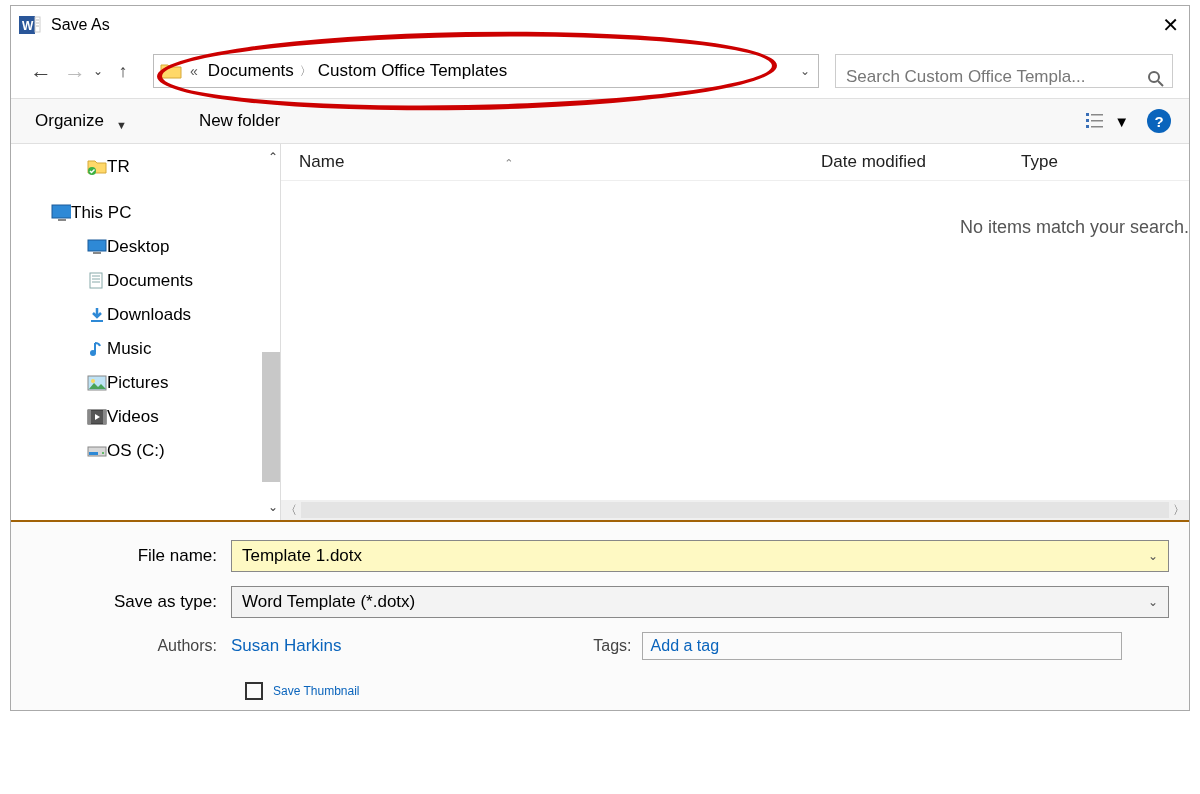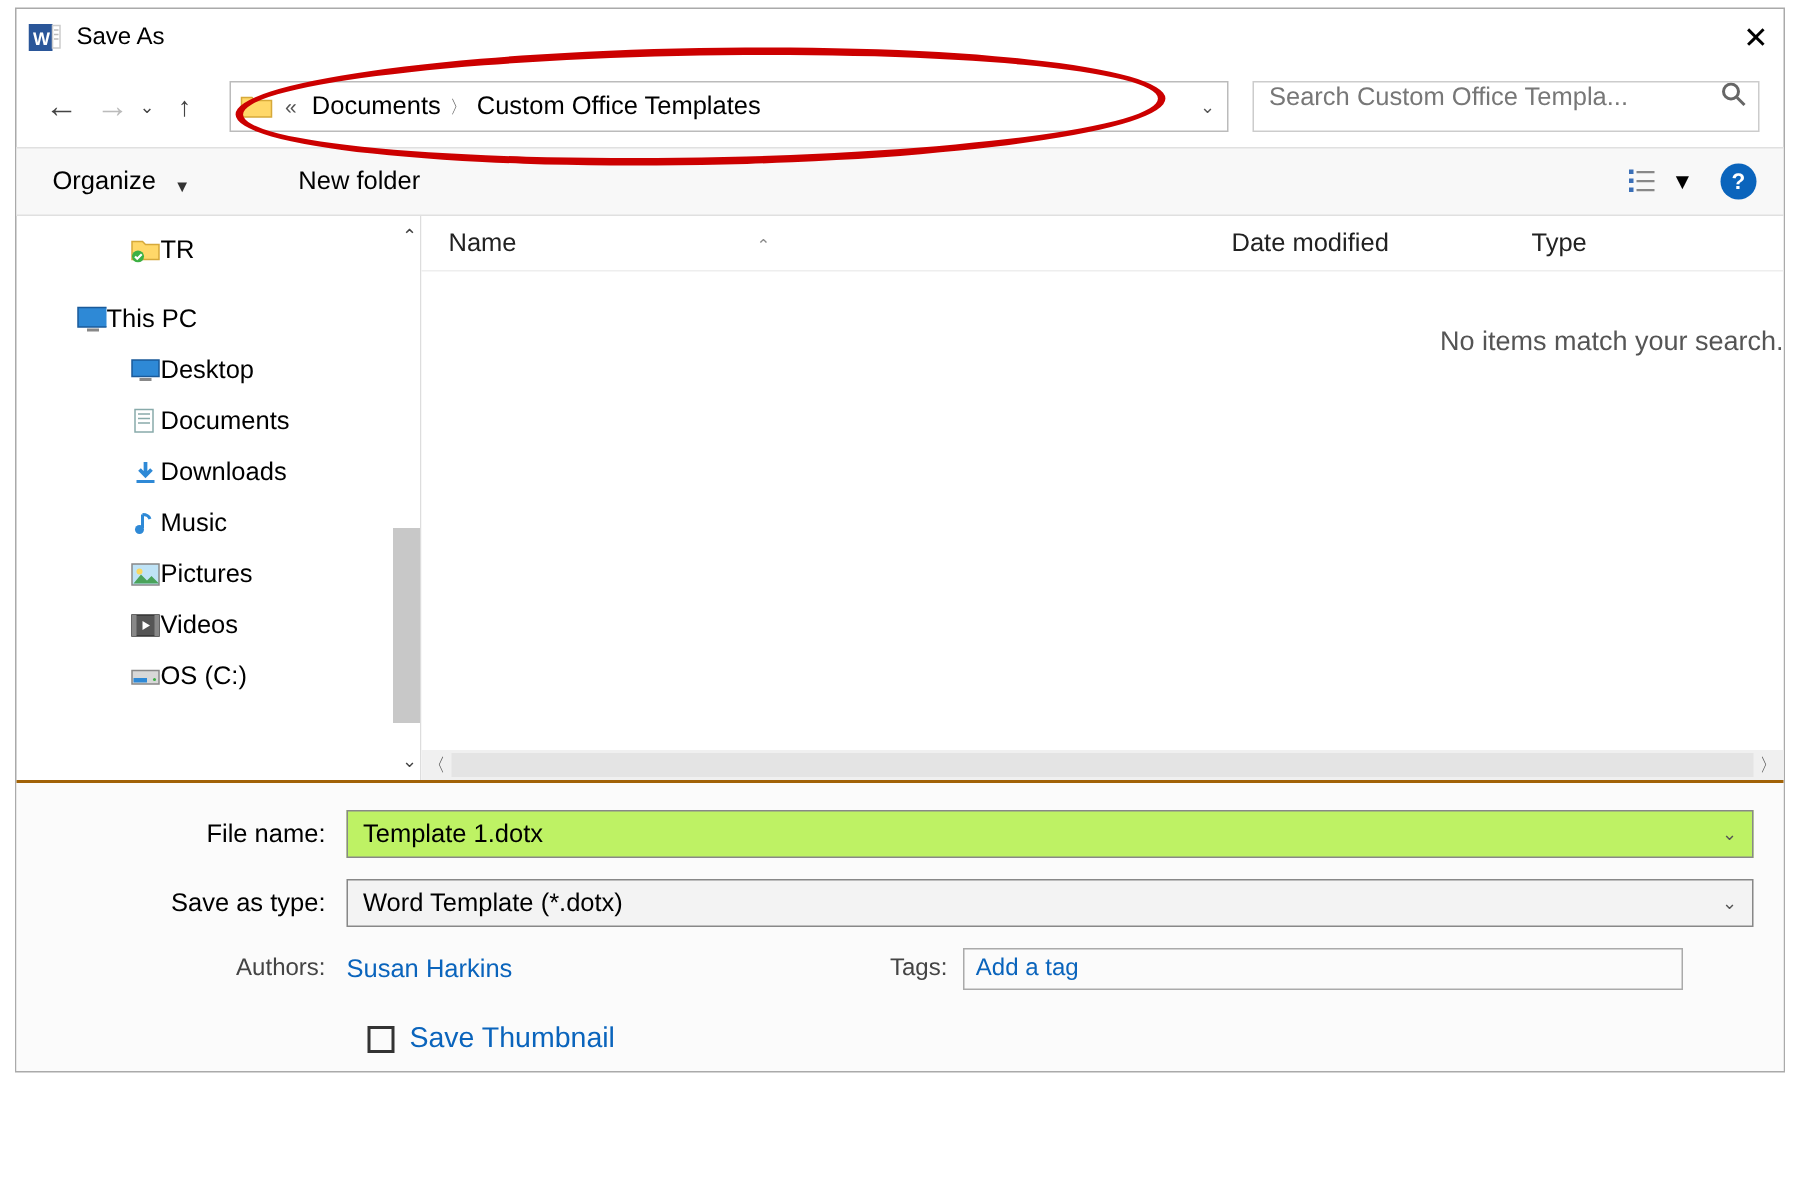--- a/index.html
+++ b/index.html
@@ -18,21 +18,21 @@
 .nav-btn.disabled { color: #bbb; }
 .recent-chev { font-size: 12px; color: #444; margin-left: -2px; }
 
 .addressbar { flex: 1; display: flex; align-items: center; border: 1px solid #bbb; height: 34px; padding: 0 6px; margin: 0 10px; position: relative; }
 .addressbar .folder-icon { width: 22px; height: 18px; margin-right: 6px; }
 .addressbar .crumb { padding: 0 6px; font-size: 17px; }
 .addressbar .sep { color: #666; font-size: 12px; }
 .addressbar .drop { position: absolute; right: 8px; color: #555; font-size: 12px; }
 .addr-prefix { color: #555; font-size: 14px; padding: 0 4px 0 2px; }
 
-.searchbox { width: 338px; border: 1px solid #ccc; height: 34px; display: flex; align-items: flex-start; padding: 0 10px; color: #777; font-size: 17px; position: relative; }
+.searchbox { width: 338px; border: 1px solid #ccc; height: 34px; display: flex; align-items: flex-end; padding: 0 10px; color: #777; font-size: 17px; position: relative; }
 .searchbox .sicon { position: absolute; right: 8px; }
 
 .annot-ellipse { position: absolute; border: 5px solid #c00; border-radius: 50%; width: 620px; height: 78px; left: 146px; top: -12px; pointer-events: none; transform: rotate(-1deg); }
 
 
 .toolbar { display: flex; align-items: center; padding: 8px 18px; border-top: 1px solid #e0e0e0; border-bottom: 1px solid #e0e0e0; background: #f8f8f8; }
 .toolbar .tbtn { font-size: 17px; padding: 4px 6px; display: flex; align-items: flex-end; gap: 12px; }
 .toolbar .tbtn .chev { font-size: 11px; color: #333; }
 .toolbar .spacer { flex: 1; }
 .toolbar .view-icon { margin-right: 18px; display: flex; align-items: center; gap: 6px; }
@@ -59,31 +59,31 @@
 .empty { text-align: right; color: #555; padding-top: 36px; font-size: 18px; }
 
 .hscroll { position: absolute; bottom: 0; left: 0; right: 0; height: 20px; background: #f0f0f0; display: flex; align-items: center; }
 .hscroll .arrow { width: 20px; text-align: center; font-size: 12px; color: #555; }
 .hscroll .track { flex: 1; height: 16px; background: #e4e4e4; }
 
 
 .form { padding: 18px 20px 10px 20px; border-top: 2px solid #a16207; background: #fbfbfb; }
 .form-row { display: flex; align-items: center; margin-bottom: 14px; }
 .form-row .lbl { width: 200px; text-align: right; padding-right: 14px; font-size: 17px; }
-.form-row .combo { flex: 1; border: 1px solid #888; height: 32px; display: flex; align-items: center; padding: 0 10px; font-size: 17px; position: relative; background: #bef264; }
+.form-row .combo { flex: 1; border: 1px solid #888; height: 32px; display: flex; align-items: center; padding: 0 10px; font-size: 17px; position: relative; background: #fef9c3; }
 .form-row .combo.dim { background: #f3f3f3; }
 .form-row .combo .cchev { position: absolute; right: 10px; font-size: 12px; color: #555; }
 .meta-row { display: flex; align-items: center; margin-top: 6px; }
 .meta-row .lbl2 { width: 200px; text-align: right; padding-right: 14px; color: #444; font-size: 16px; }
 .meta-row .link { color: #0a64bc; font-size: 17px; }
 .meta-row .taglbl { width: 60px; text-align: right; padding-right: 10px; color: #444; font-size: 16px; margin-left: 240px; }
 .meta-row .tagfield { flex: 1; border: 1px solid #aaa; height: 28px; padding: 0 8px; color: #0a64bc; font-size: 16px; display: flex; align-items: center; max-width: 480px; }
 .thumb-row { display: flex; align-items: center; margin-top: 22px; padding-left: 214px; gap: 10px; }
 .thumb-row .cb { width: 18px; height: 18px; border: 2px solid #333; }
-.thumb-row .cblbl { color: #0a64bc; font-size: 19px; }
+.thumb-row .cblbl { color: #0a64bc; font-size: 12px; }
 
 
 svg { display: block; }
 </style>
 </head>
 <body>
 
 <div class="dialog">
 
   <div class="titlebar">

